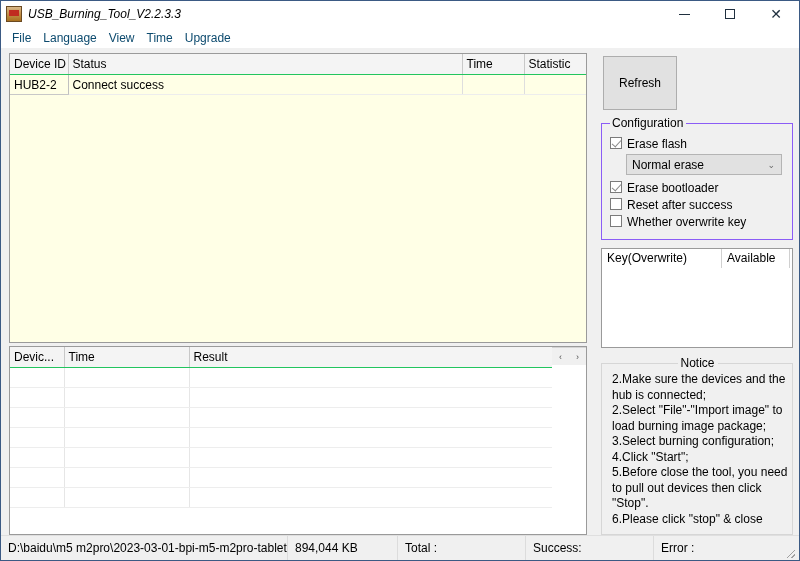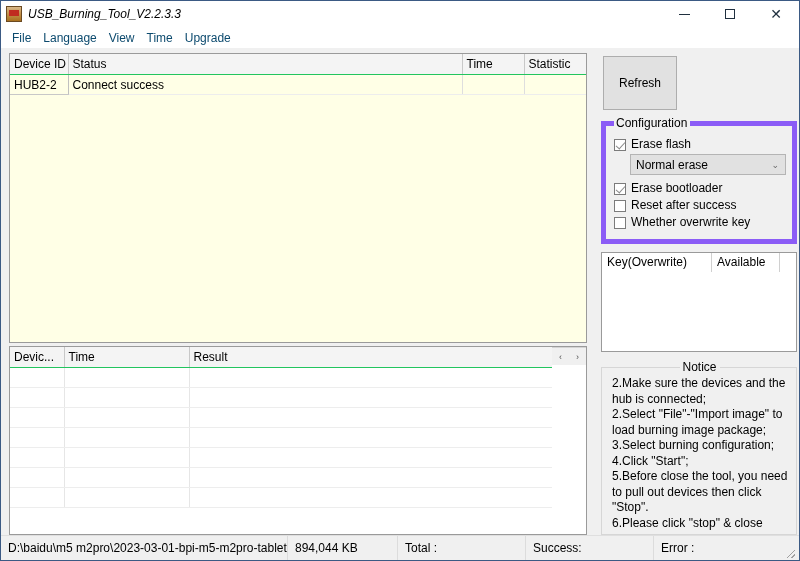--- a/index.html
+++ b/index.html
@@ -225,33 +225,33 @@
     border: 1px solid #adadad;
     font-size: 12px;
     color: #000;
     display: flex;
     align-items: center;
     justify-content: center;
     box-sizing: border-box;
   }
 
   fieldset.group {
-    border: 5px solid #8b5cf6;
+    border: 1px solid #8b5cf6;
     margin: 0 0 8px 0;
     padding: 4px 6px 7px 8px;
     box-sizing: border-box;
   }
   fieldset.group > legend {
     font-size: 12px;
     padding: 0 3px 0 2px;
     color: #000;
   }
   .chk-line {
     display: flex;
-    align-items: flex-end;
+    align-items: flex-start;
     margin: 3px 0;
     font-size: 12px;
     white-space: nowrap;
   }
   .chk-box {
     width: 12px; height: 12px;
     border: 1px solid #7b7b7b;
     background: #fff;
     margin-right: 5px;
     box-sizing: border-box;
@@ -524,21 +524,21 @@
         </div>
 
         <div class="chk-line">
           <span class="chk-box"></span>
           <span>Whether overwrite key</span>
         </div>
       </fieldset>
 
       <div class="key-list">
         <div class="khead">
-          <div style="width:110px">Key(Overwrite)</div>
+          <div style="width:120px">Key(Overwrite)</div>
           <div style="width:68px">Available</div>
         </div>
       </div>
 
       <fieldset class="notice">
         <legend>Notice</legend>
         <ul class="notice-list">
           <li>2.Make sure the devices and the hub is connected;</li>
           <li>2.Select "File"-"Import image" to load burning image package;</li>
           <li>3.Select burning configuration;</li>

